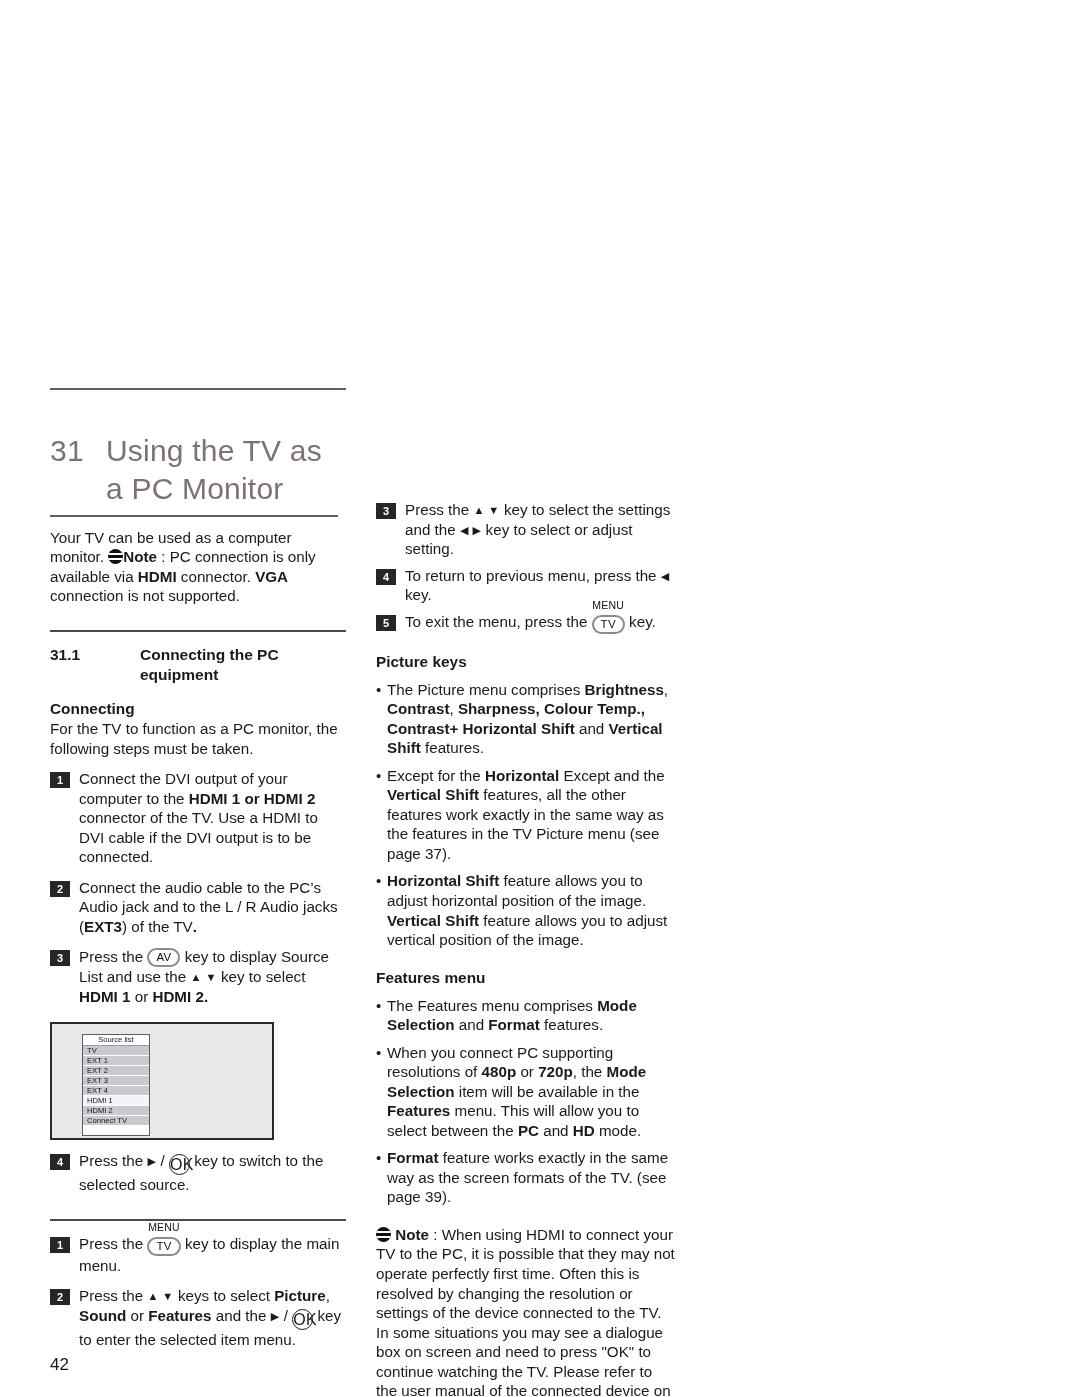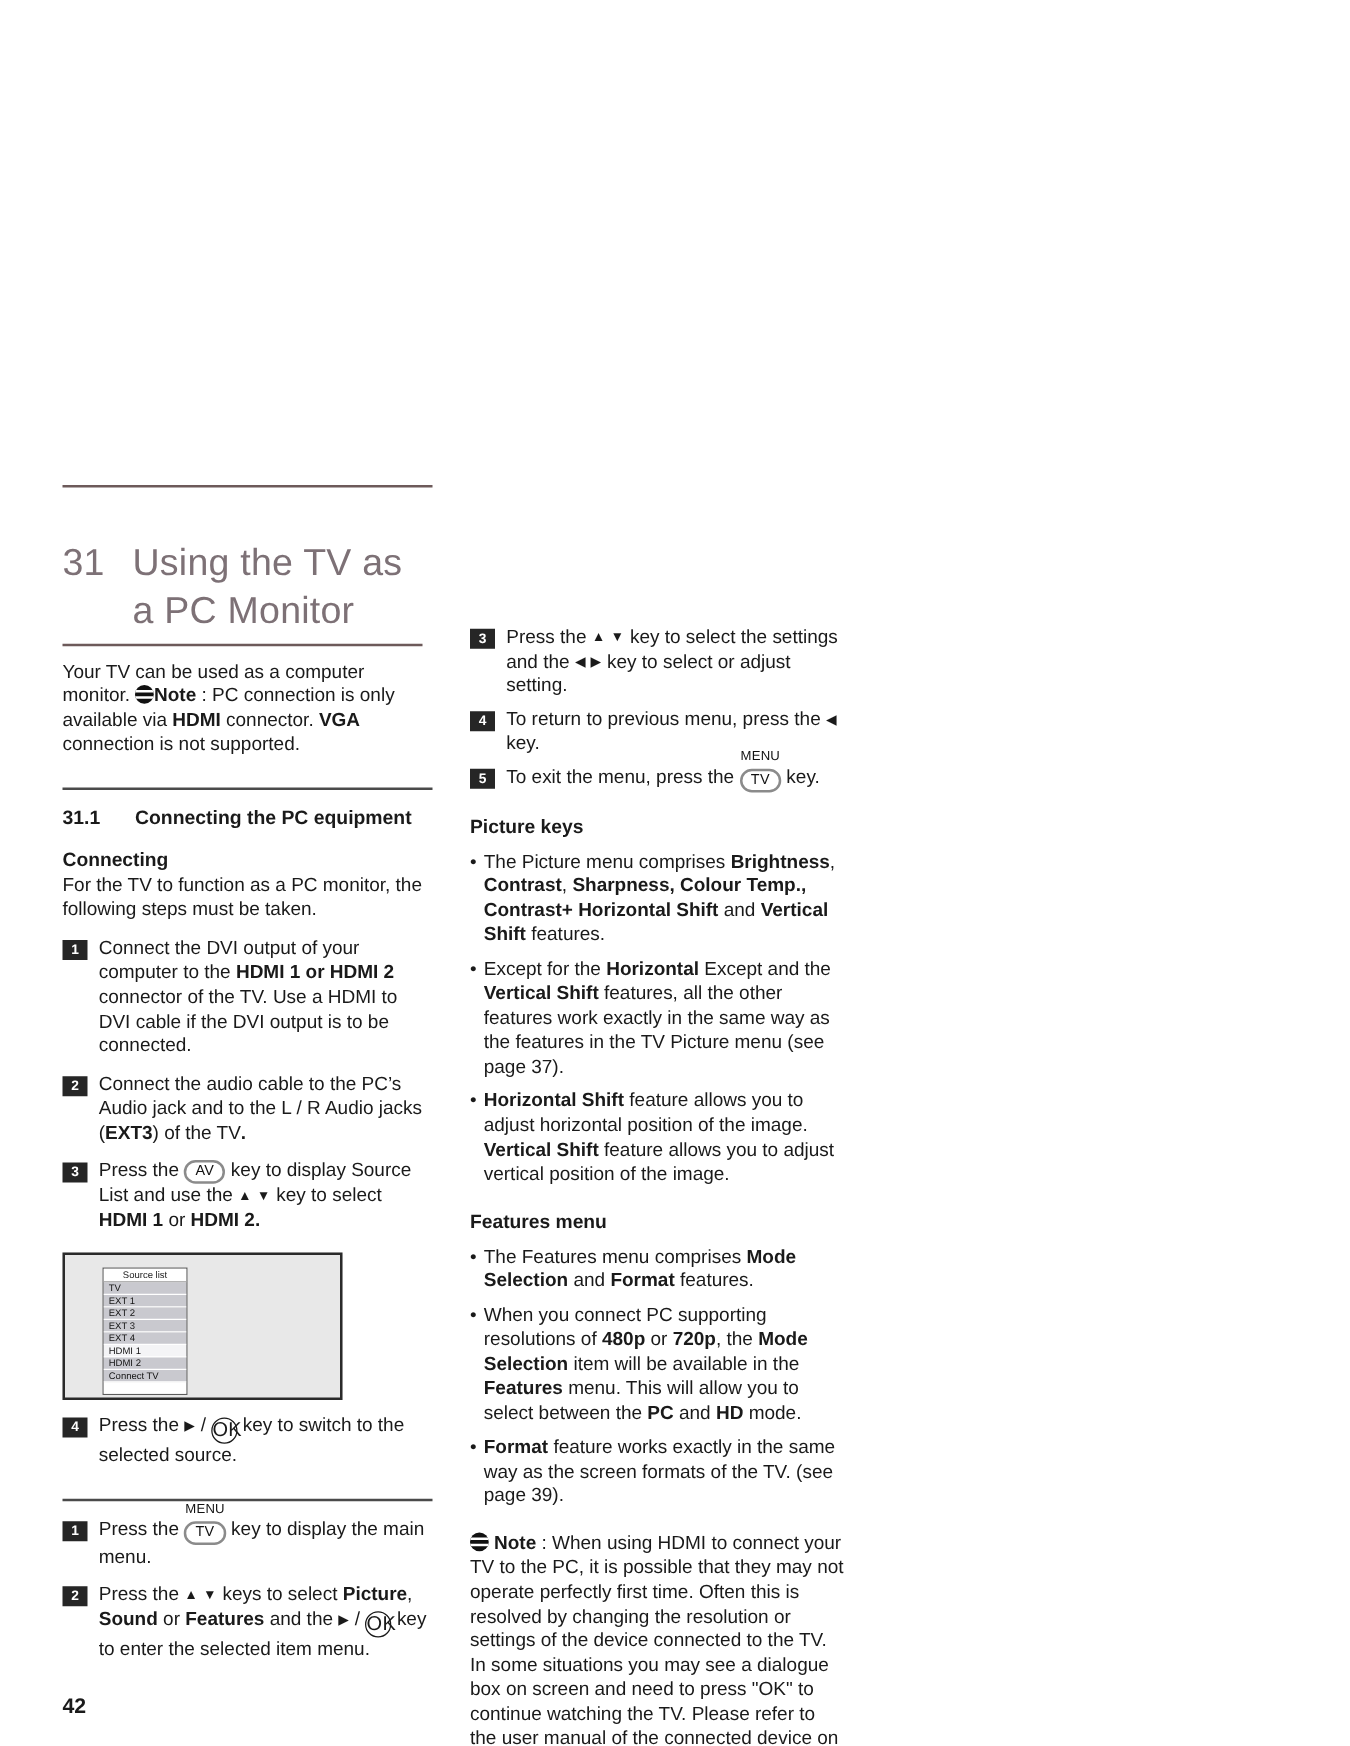--- a/index.html
+++ b/index.html
@@ -84,20 +84,21 @@
 
   b, .b { font-weight: bold; }
 
   
   .section-head {
     display: flex;
     font-size: 15.5px;
     font-weight: bold;
     margin: 0 0 14px 0;
     line-height: 1.3;
+    gap: 32px;
   }
   .section-num {
     flex: 0 0 58px;
     width: 58px;
   }
   .section-title { flex: 1; }
 
   .sub-head {
     font-size: 15.4px;
     font-weight: bold;
@@ -255,21 +256,21 @@
     border-bottom: none;
     height: 9px;
   }
 
   
   .page-num {
     position: absolute;
     left: 50px;
     top: 1355px;
     font-size: 17px;
-    font-weight: bold;
+    font-weight: normal;
     color: #1a1a1a;
   }
 </style>
 </head>
 <body>
 
 <div class="page">
 
   <div class="col-left">
 

